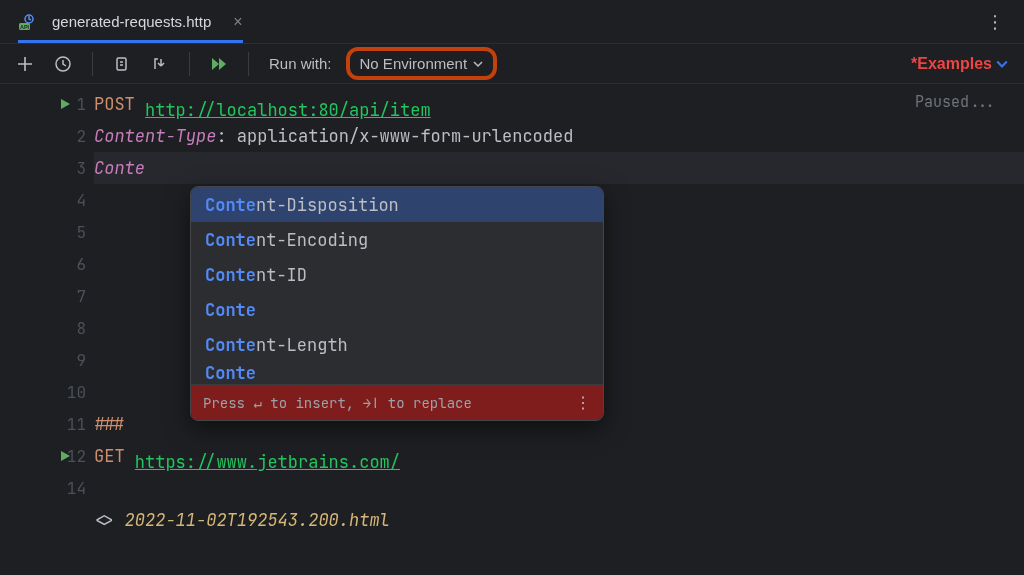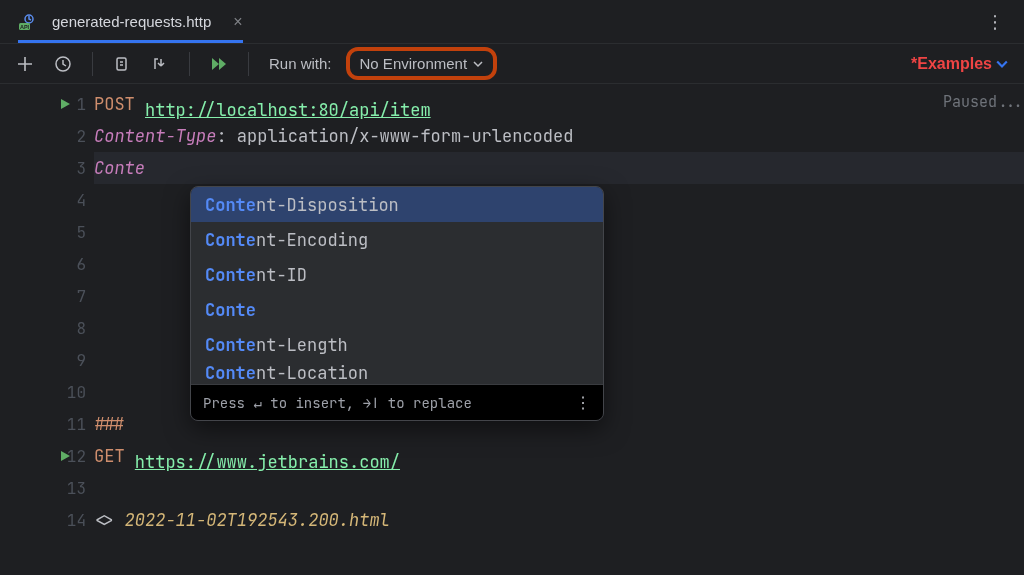--- a/index.html
+++ b/index.html
@@ -91,29 +91,29 @@
     color: #5fad65;
   }
   .code {
     flex: 1;
     padding-top: 4px;
     position: relative;
   }
   .cline { height: 32px; display: flex; align-items: center; white-space: pre; }
   .cline.hl { background: #26282e; }
   .c-keyword { color: #cf8e6d; }
-  .c-url { color: #86efac; text-decoration: underline; margin-top: 12px; }
+  .c-url { color: #22c55e; text-decoration: underline; margin-top: 12px; }
   .c-header { color: #c77dbb; font-style: italic; }
   .c-value { color: #bcbec4; }
   .c-sep { color: #cf8e6d; }
   .c-file { color: #d5b778; font-style: italic; }
   .c-plain { color: #bcbec4; }
   .paused {
     position: absolute;
-    right: 0;
+    right: 28px;
     top: 8px;
     color: #6f737a;
     font-size: 15px;
   }
 
   .completion {
     position: absolute;
     left: 96px;
     top: 102px;
     width: 414px;
@@ -134,21 +134,21 @@
     font-size: 17px;
   }
   .comp-item.sel { background: #2e436e; }
   .comp-match { color: #548af7; font-weight: 600; }
   .comp-rest { color: #bcbec4; }
   .comp-item.cut { height: 22px; overflow: hidden; }
   .comp-footer {
     height: 36px;
     display: flex; align-items: center; justify-content: space-between;
     padding: 0 12px;
-    background: #000000;
+    background: #7f1d1d;
     color: #9da0a8;
     font-size: 14px;
     border-top: 1px solid #3a3c40;
   }
   .comp-footer .kebab { font-size: 16px; padding: 0; }
 
   svg { display: block; }
 </style>
 </head>
 <body>
@@ -262,23 +262,20 @@
       </div>
       <div class="gline">
         <span class="lnum">12</span>
         <span class="run-gutter">
           <svg width="14" height="14" viewBox="0 0 14 14">
             <path d="M3 2l9 5-9 5z" fill="#5fad65"></path>
           </svg>
         </span>
       </div>
       <div class="gline">
-        <span class="lnum">13</span>
-      </div>
-      <div class="gline">
         <span class="lnum">14</span>
       </div>
     </div>
   <div class="code" id="code">
     <div class="paused">Paused...</div>
 
     <div class="cline"><span class="c-keyword">POST</span><span class="c-plain"> </span><span class="c-url">http://localhost:80/api/item</span></div>
       <div class="cline"><span class="c-header">Content-Type</span><span class="c-plain">: </span><span class="c-value">application/x-www-form-urlencoded</span></div>
       <div class="cline hl"><span class="c-header">Conte</span></div>
       <div class="cline"></div>
@@ -307,21 +304,20 @@
         </div>
         <div class="comp-item">
           <span class="comp-match">Conte</span>
         </div>
         <div class="comp-item">
           <span class="comp-match">Conte</span>
           <span class="comp-rest">nt-Length</span>
         </div>
         <div class="comp-item cut">
           <span class="comp-match">Conte</span>
-          <span class="comp-rest">nt-Location</span>
         </div>
         <div class="comp-footer">
           <span>Press ↵ to insert, →∣ to replace</span>
           <span class="kebab">⋮</span>
         </div>
       </div>
   </div>
 </div>
 
 </body></html>

